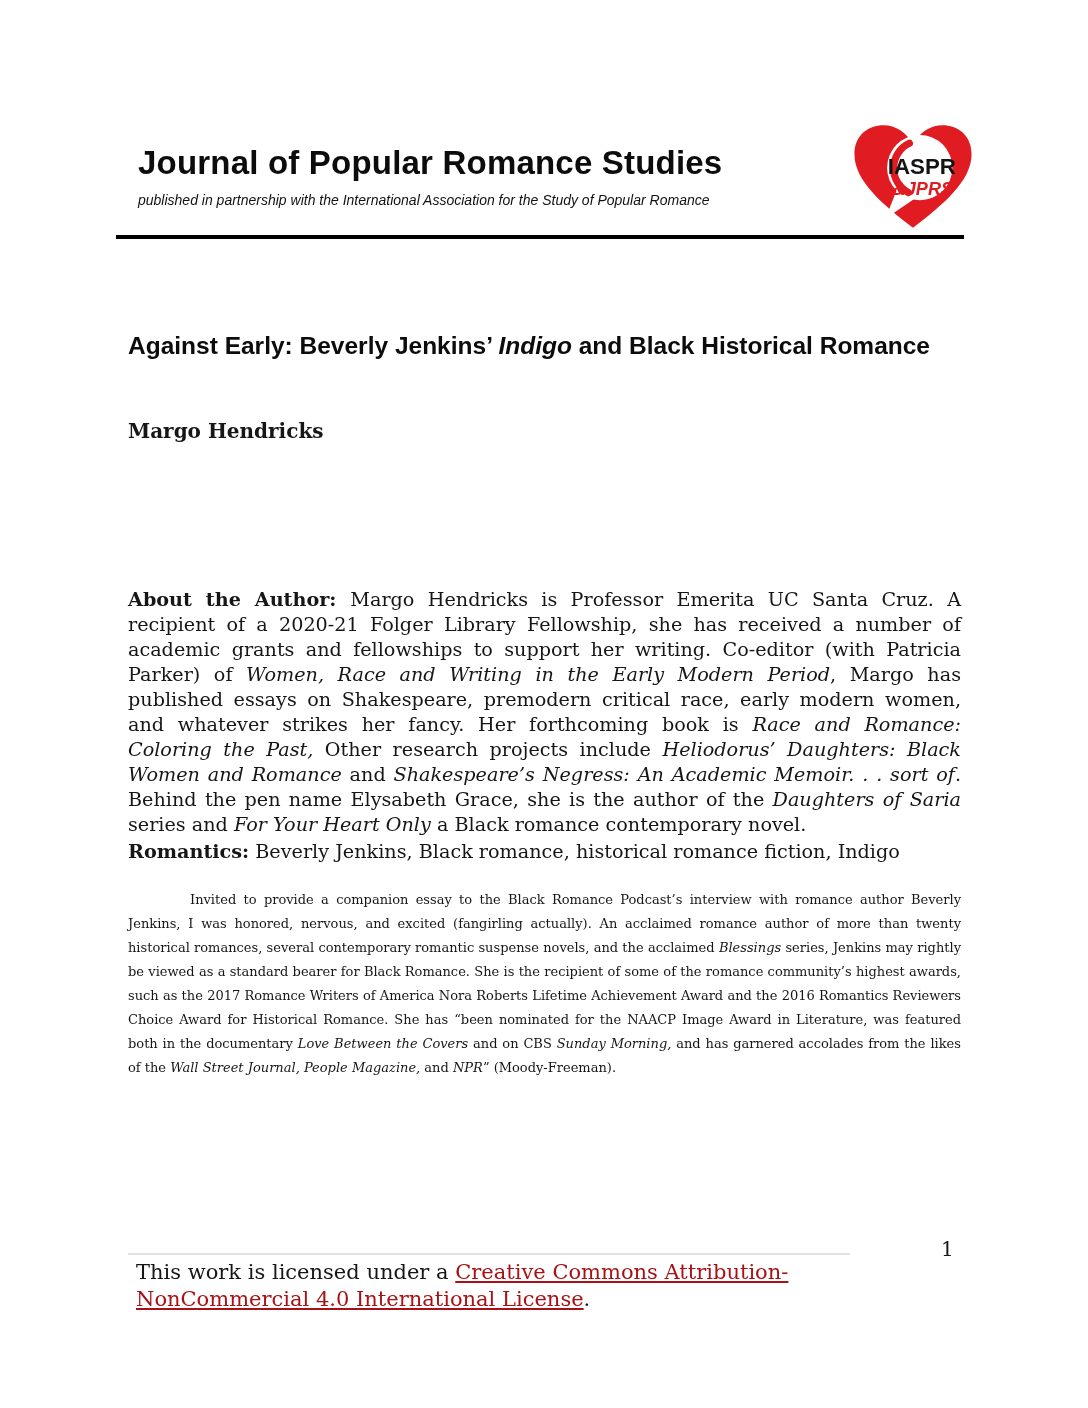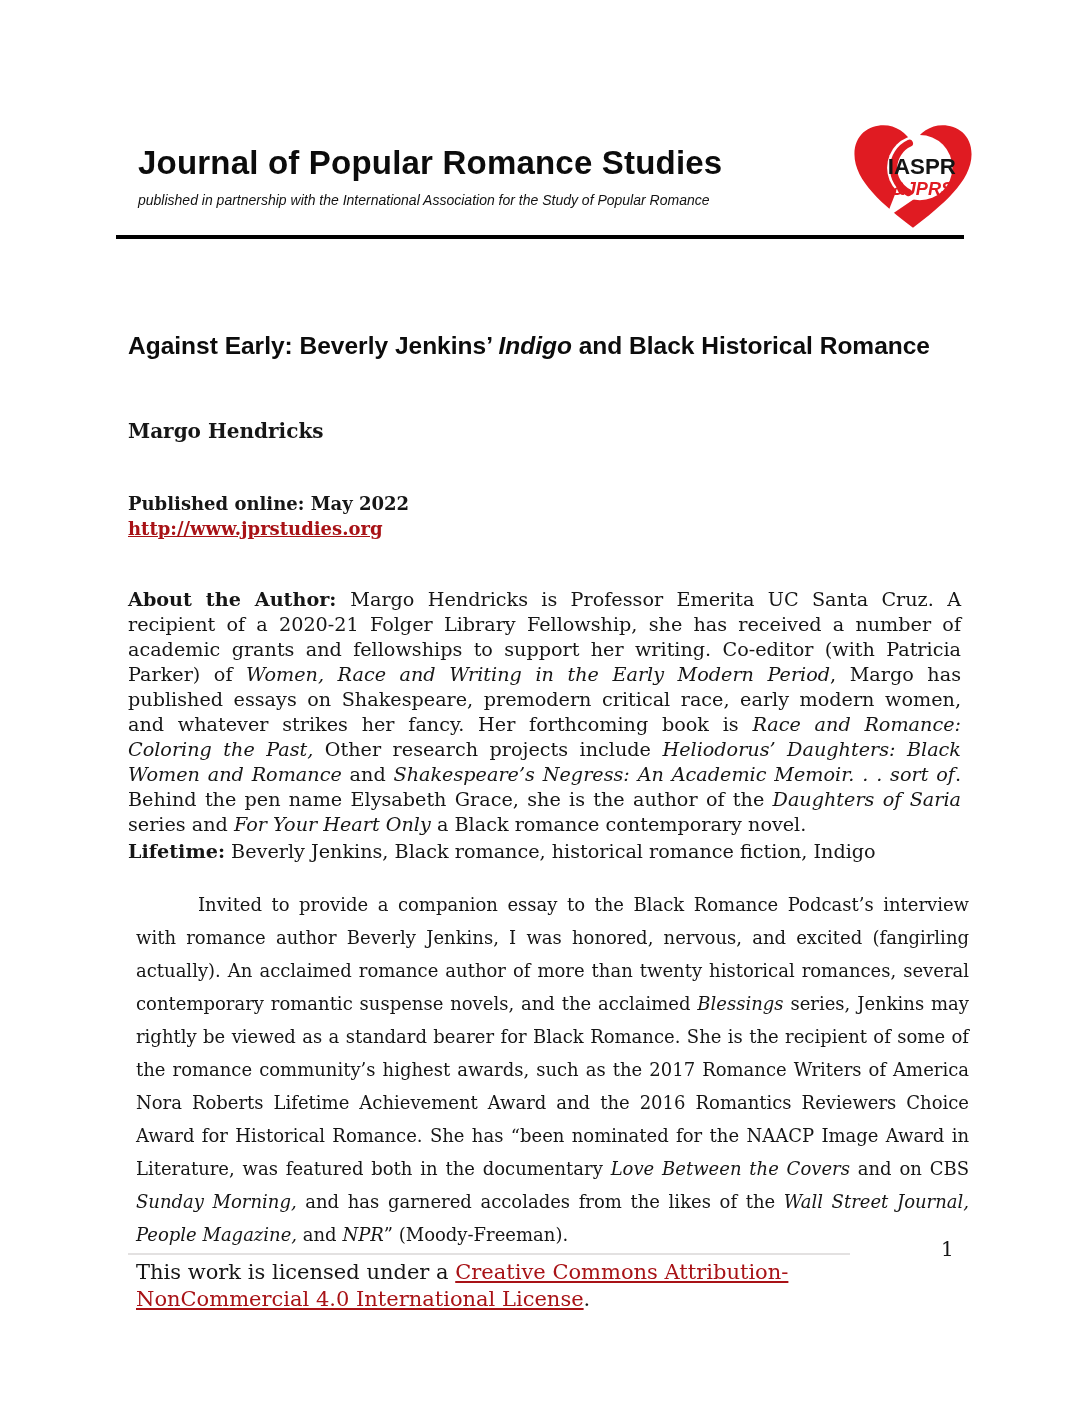--- a/index.html
+++ b/index.html
@@ -88,25 +88,25 @@
   .kw {
     position: absolute;
     left: 128px;
     top: 829px;
     width: 833px;
     font-size: 19.2px;
     line-height: 25px;
   }
   .bodytext {
     position: absolute;
-    left: 136px;
+    left: 128px;
     top: 878px;
     width: 833px;
-    font-size: 18px;
-    line-height: 33px;
+    font-size: 13px;
+    line-height: 24px;
     text-align: justify;
   }
   .bodytext p { margin: 0; text-indent: 62px; }
   .pageno {
     position: absolute;
     left: 941px;
     top: 1227px;
     font-size: 20px;
     color: #161616;
   }
@@ -155,30 +155,24 @@
       <text x="72" y="71" text-anchor="middle" font-family="Liberation Sans, sans-serif" font-weight="bold" font-style="italic" font-size="17.5" fill="#e01b22">&amp;JPRS</text>
     </svg>
   </div>
 
   <div class="rule"></div>
 
   <div class="atitle"><span>Against Early: Beverly Jenkins’ </span><span class="i">Indigo</span><span> and Black Historical Romance</span></div>
 
   <div class="author">Margo Hendricks</div>
 
-  <div class="pub">
-    <div>Published online: May 2022</div>
-    <div>
-      <a class="lnk" href="#">http://www.jprstudies.org</a>
-    </div>
-  </div>
 
   <div class="about"><span class="b">About the Author: </span><span>Margo Hendricks is Professor Emerita UC Santa Cruz. A recipient of a 2020-21 Folger Library Fellowship, she has received a number of academic grants and fellowships to support her writing. Co-editor (with Patricia Parker) of </span><span class="i">Women, Race and Writing in the Early Modern Period</span><span>, Margo has published essays on Shakespeare, premodern critical race, early modern women, and whatever strikes her fancy. Her forthcoming book is </span><span class="i">Race and Romance: Coloring the Past,</span><span> Other research projects include </span><span class="i">Heliodorus’ Daughters: Black Women and Romance</span><span> and </span><span class="i">Shakespeare’s Negress: An Academic Memoir. . . sort of</span><span>. Behind the pen name Elysabeth Grace, she is the author of the </span><span class="i">Daughters of Saria</span><span> series and </span><span class="i">For Your Heart Only</span><span> a Black romance contemporary novel.</span></div>
 
-  <div class="kw"><span class="b">Lifetime:</span><span> Beverly Jenkins, Black romance, historical romance fiction, Indigo</span></div>
+  <div class="kw"><span class="b">Romantics:</span><span> Beverly Jenkins, Black romance, historical romance fiction, Indigo</span></div>
 
   <div class="bodytext">
     <p><span>Invited to provide a companion essay to the Black Romance Podcast’s interview with romance author Beverly Jenkins, I was honored, nervous, and excited (fangirling actually). An acclaimed romance author of more than twenty historical romances, several contemporary romantic suspense novels, and the acclaimed </span><span class="i">Blessings</span><span> series, Jenkins may rightly be viewed as a standard bearer for Black Romance. She is the recipient of some of the romance community’s highest awards, such as the 2017 Romance Writers of America Nora Roberts Lifetime Achievement Award and the 2016 Romantics Reviewers Choice Award for Historical Romance. She has “been nominated for the NAACP Image Award in Literature, was featured both in the documentary </span><span class="i">Love Between the Covers</span><span> and on CBS </span><span class="i">Sunday Morning,</span><span> and has garnered accolades from the likes of the </span><span class="i">Wall Street Journal,</span><span> </span><span class="i">People Magazine,</span><span> and </span><span class="i">NPR</span><span>” (Moody-Freeman).</span></p>
   </div>
 
   <div class="pageno">1</div>
   <div class="footsep"></div>
   <div class="license"><span>This work is licensed under a </span><a class="lnk" href="#">Creative Commons Attribution-NonCommercial 4.0 International License</a><span>.</span></div>
 
 </div>

